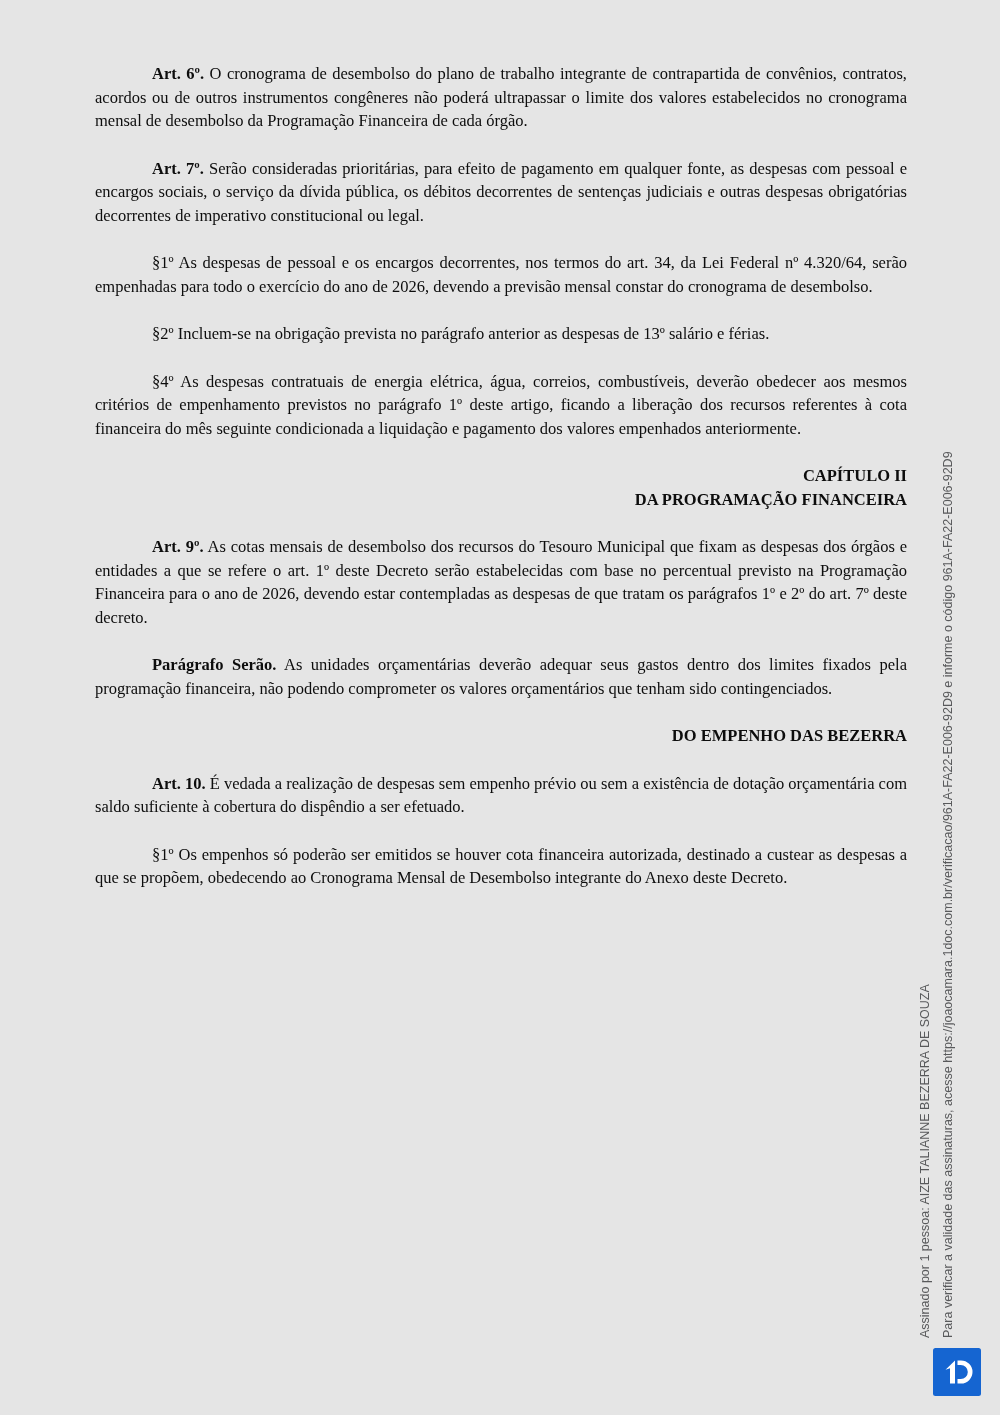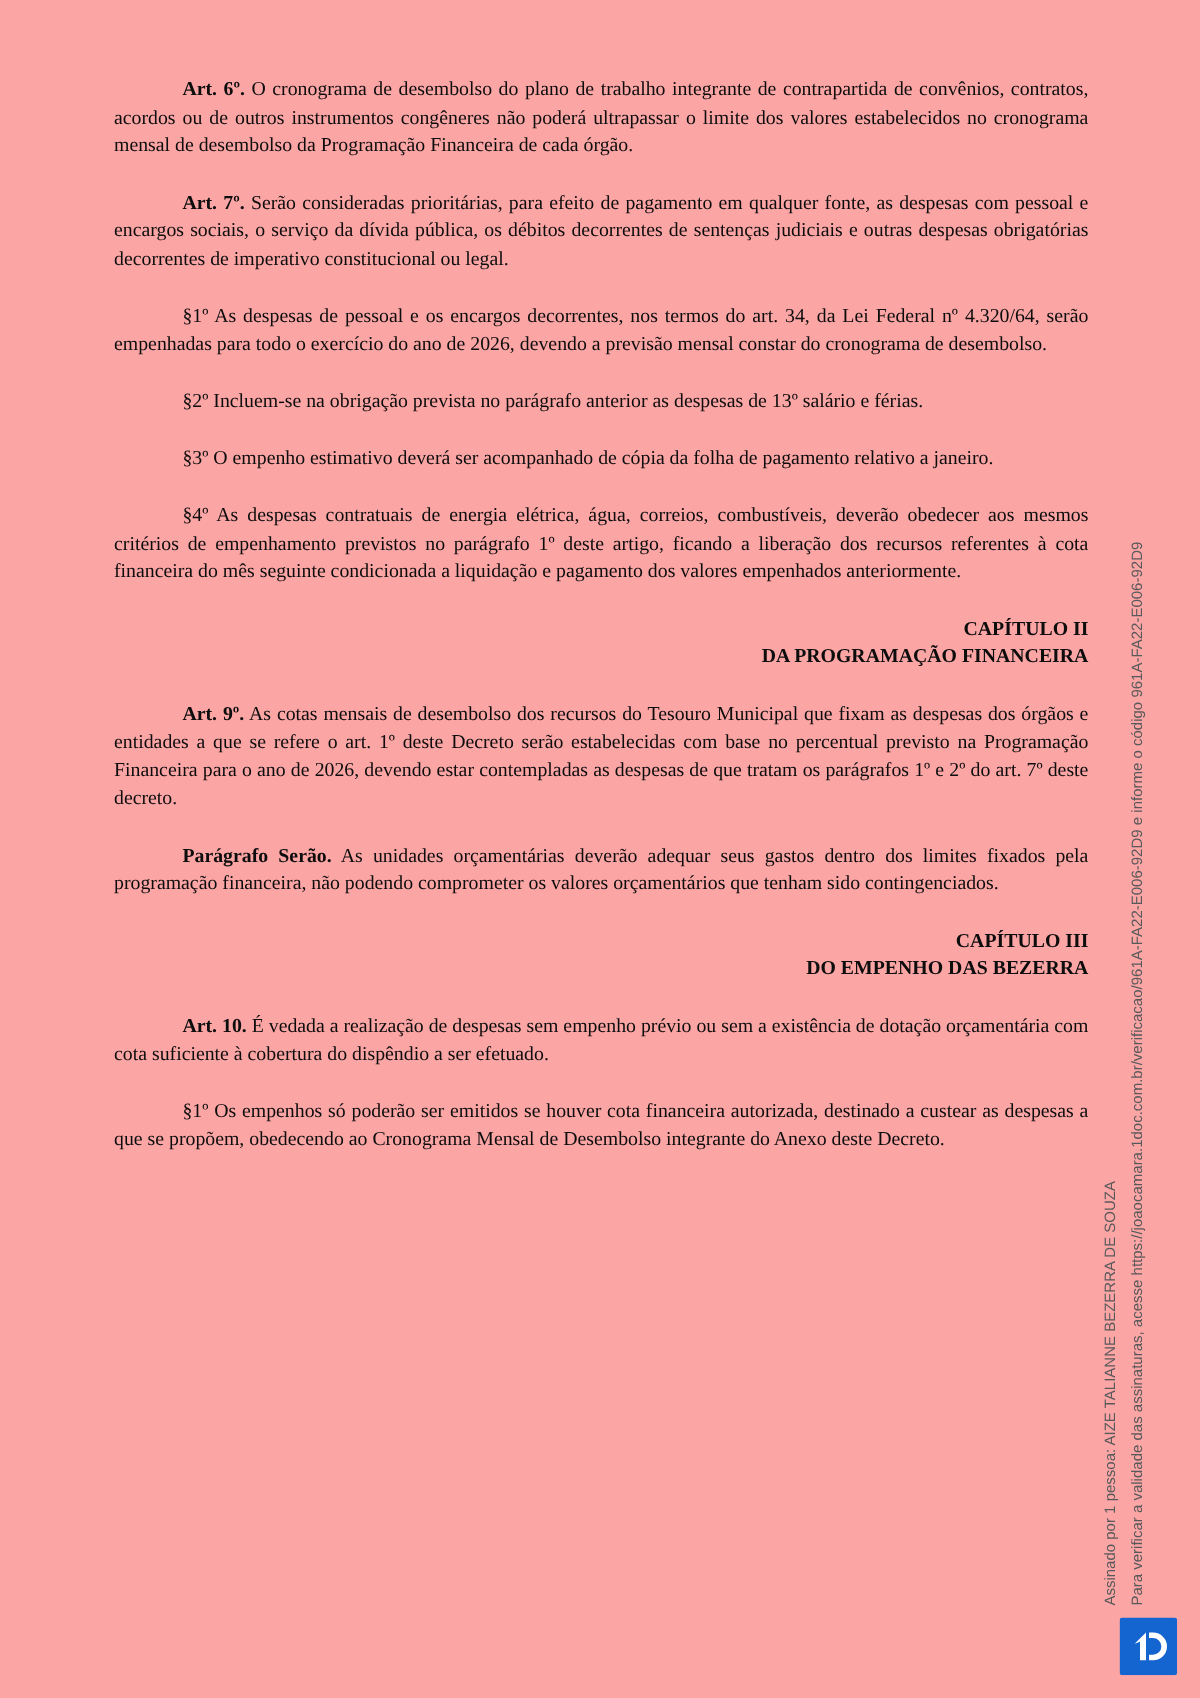--- a/index.html
+++ b/index.html
@@ -7,21 +7,21 @@
     width: 1000px;
     height: 1415px;
     background: #ffffff;
     position: relative;
     overflow: hidden;
     font-family: "Liberation Serif", "DejaVu Serif", serif;
   }
   .page {
     position: absolute;
     inset: 0;
-    background: #fca5a5;
+    background: #e5e5e5;
   }
   .doc {
     position: absolute;
     left: 95px;
     top: 62px;
     width: 812px;
     font-size: 16.5px;
     line-height: 23.5px;
     color: #0d0d0d;
     text-align: justify;
@@ -68,41 +68,39 @@
   <div class="doc">
 
     <p><b class="lead">Art. 6º.</b><span> O cronograma de desembolso do plano de trabalho integrante de contrapartida de convênios, contratos, acordos ou de outros instrumentos congêneres não poderá ultrapassar o limite dos valores estabelecidos no cronograma mensal de desembolso da Programação Financeira de cada órgão.</span></p>
 
     <p><b class="lead">Art. 7º.</b><span> Serão consideradas prioritárias, para efeito de pagamento em qualquer fonte, as despesas com pessoal e encargos sociais, o serviço da dívida pública, os débitos decorrentes de sentenças judiciais e outras despesas obrigatórias decorrentes de imperativo constitucional ou legal.</span></p>
 
     <p><span>§1º As despesas de pessoal e os encargos decorrentes, nos termos do art. 34, da Lei Federal nº 4.320/64, serão empenhadas para todo o exercício do ano de 2026, devendo a previsão mensal constar do cronograma de desembolso.</span></p>
 
     <p><span>§2º Incluem-se na obrigação prevista no parágrafo anterior as despesas de 13º salário e férias.</span></p>
 
-    <p><span>§3º O empenho estimativo deverá ser acompanhado de cópia da folha de pagamento relativo a janeiro.</span></p>
 
     <p><span>§4º As despesas contratuais de energia elétrica, água, correios, combustíveis, deverão obedecer aos mesmos critérios de empenhamento previstos no parágrafo 1º deste artigo, ficando a liberação dos recursos referentes à cota financeira do mês seguinte condicionada a liquidação e pagamento dos valores empenhados anteriormente.</span></p>
 
 
 
     <div class="chapter">
       <div>CAPÍTULO II</div>
       <div>DA PROGRAMAÇÃO FINANCEIRA</div>
     </div>
 
     <p><b class="lead">Art. 9º.</b><span> As cotas mensais de desembolso dos recursos do Tesouro Municipal que fixam as despesas dos órgãos e entidades a que se refere o art. 1º deste Decreto serão estabelecidas com base no percentual previsto na Programação Financeira para o ano de 2026, devendo estar contempladas as despesas de que tratam os parágrafos 1º e 2º do art. 7º deste decreto.</span></p>
 
     <p><b class="lead">Parágrafo Serão.</b><span> As unidades orçamentárias deverão adequar seus gastos dentro dos limites fixados pela programação financeira, não podendo comprometer os valores orçamentários que tenham sido contingenciados.</span></p>
 
     <div class="chapter">
-      <div>CAPÍTULO III</div>
       <div>DO EMPENHO DAS BEZERRA</div>
     </div>
 
-    <p><b class="lead">Art. 10.</b><span> É vedada a realização de despesas sem empenho prévio ou sem a existência de dotação orçamentária com cota suficiente à cobertura do dispêndio a ser efetuado.</span></p>
+    <p><b class="lead">Art. 10.</b><span> É vedada a realização de despesas sem empenho prévio ou sem a existência de dotação orçamentária com saldo suficiente à cobertura do dispêndio a ser efetuado.</span></p>
 
     <p><span>§1º Os empenhos só poderão ser emitidos se houver cota financeira autorizada, destinado a custear as despesas a que se propõem, obedecendo ao Cronograma Mensal de Desembolso integrante do Anexo deste Decreto.</span></p>
 
   </div>
 
   <div class="vtext" id="sig-line-1">Assinado por 1 pessoa:  AIZE TALIANNE BEZERRA DE SOUZA</div>
 
   <div class="vtext" id="sig-line-2">Para verificar a validade das assinaturas, acesse https://joaocamara.1doc.com.br/verificacao/961A-FA22-E006-92D9 e informe o código 961A-FA22-E006-92D9</div>
 
   <div class="logo">

